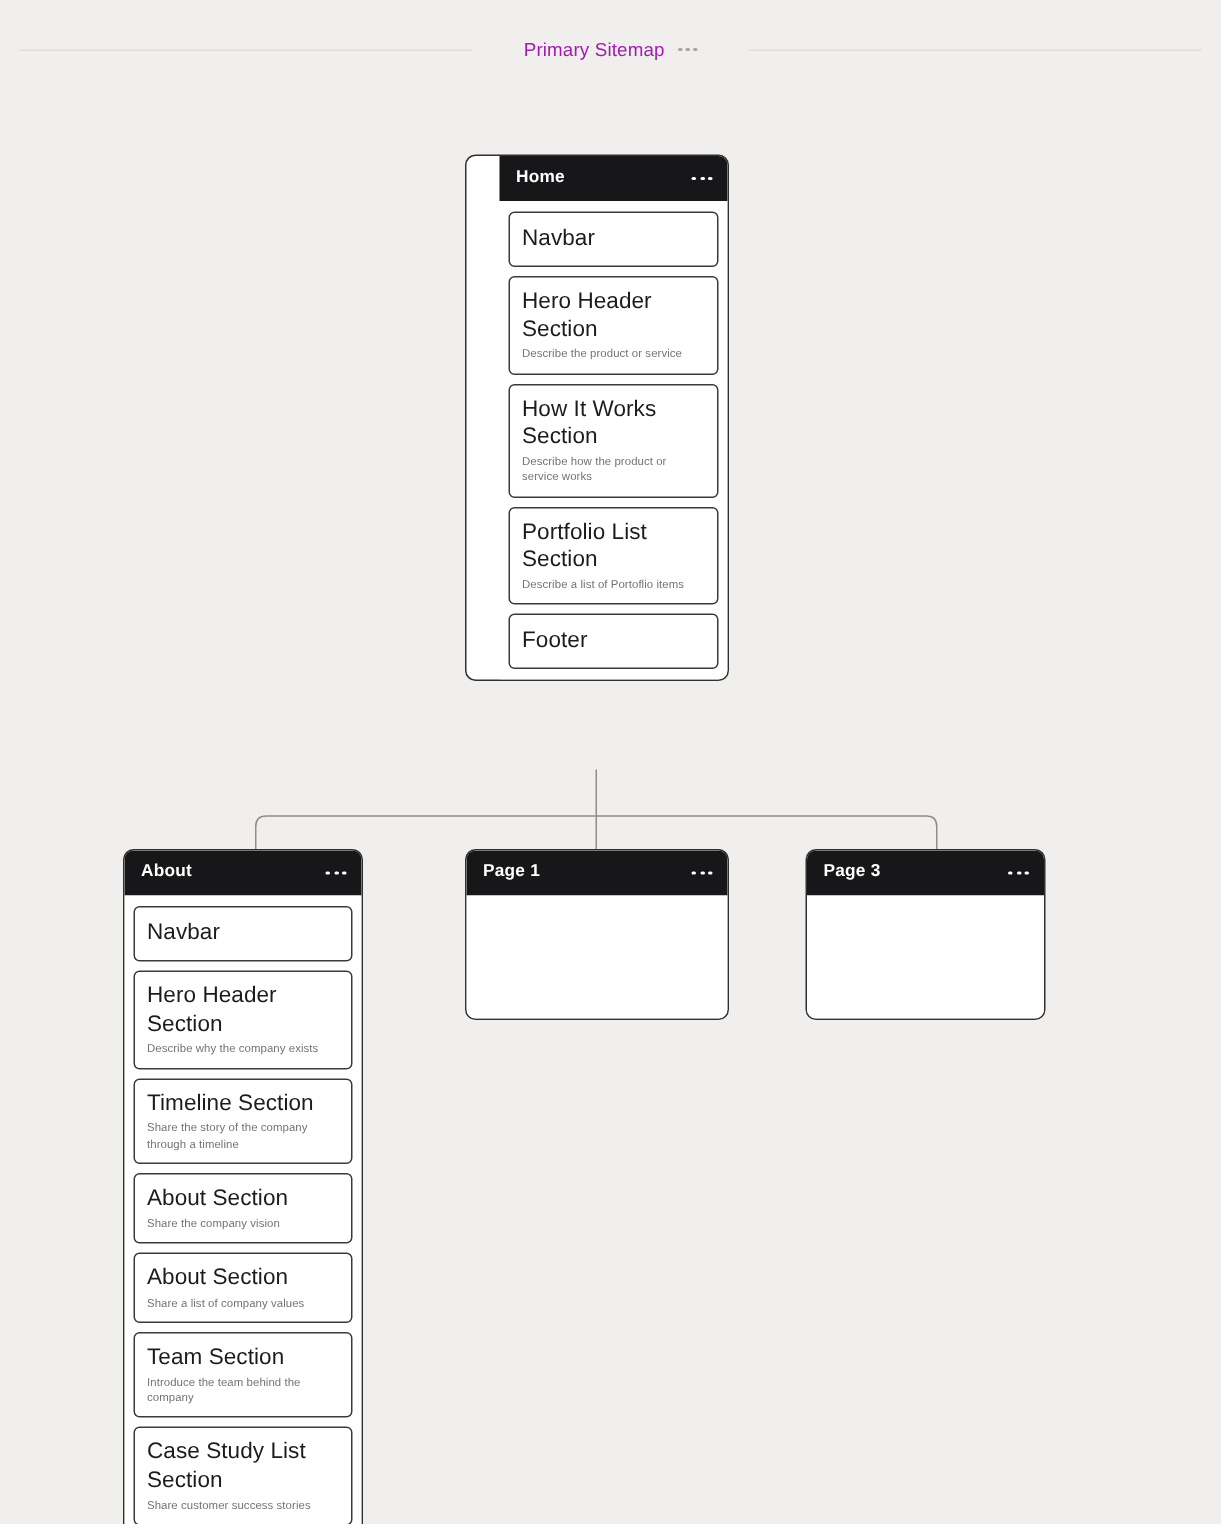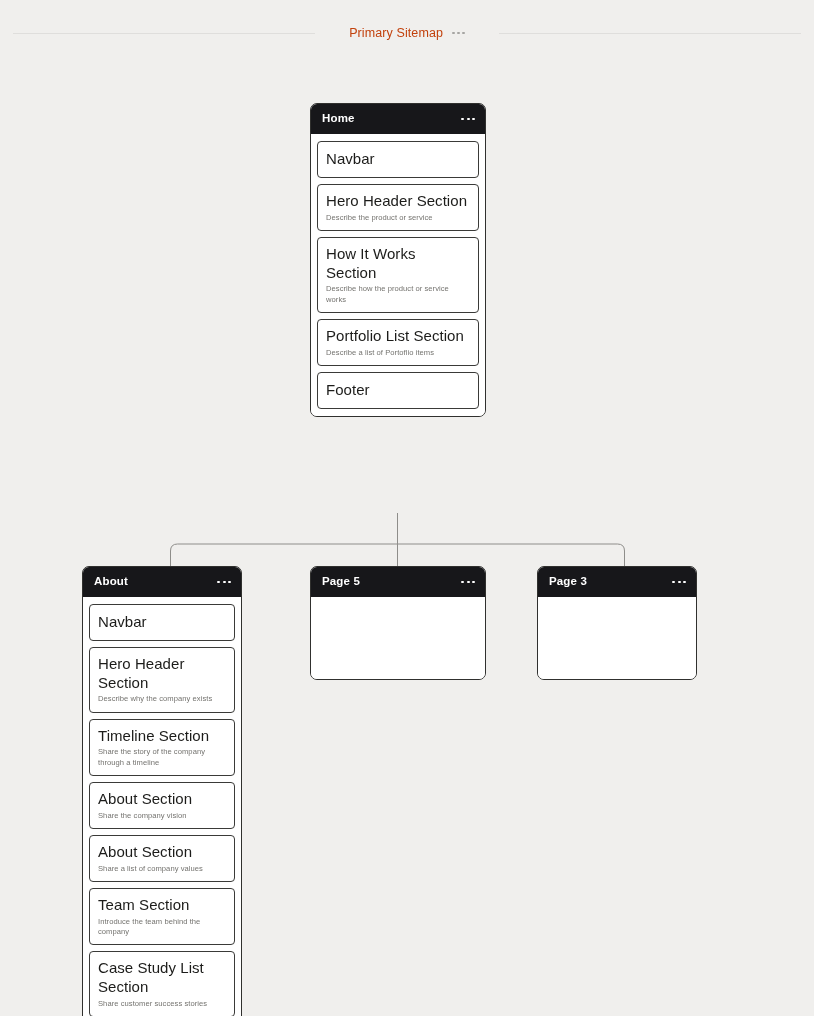--- a/index.html
+++ b/index.html
@@ -30,21 +30,21 @@
   }
   .rule {
     height: 1px;
     background: #dfdedc;
     flex: 0 0 auto;
   }
   .rule-left  { width: 302px; margin-right: 34px; }
   .rule-right { width: 302px; margin-left: 34px; }
   .board-title {
     font-size: 12.5px;
-    color: #c2410c;
+    color: #a21caf;
     letter-spacing: .1px;
     white-space: nowrap;
   }
   .board-dots {
     margin-left: 9px;
     display: inline-flex;
     gap: 2.5px;
     align-items: center;
   }
   .board-dots i {
@@ -152,21 +152,21 @@
   <div class="rule rule-right"></div>
 </div>
 
 <svg class="connectors" width="814" height="1016" viewBox="0 0 814 1016" fill="none">
 
   <path d="M397.5 513 L397.5 566" stroke="#8e8d8a" stroke-width="1"></path>
 
   <path d="M170.5 566 L170.5 551 Q170.5 544 177.5 544 L617.5 544 Q624.5 544 624.5 551 L624.5 566" stroke="#8e8d8a" stroke-width="1" fill="none"></path>
 </svg>
 
-<div class="card" id="card-home" style="left:310px; top:103px; width:176px;">
+<div class="card" id="card-home" style="left:310px; top:103px; width:176px;padding-left:22px;">
   <div class="card-head">
     <span class="card-title">Home</span>
     <span class="card-dots">
         <i></i>
         <i></i>
         <i></i>
       </span>
   </div>
   <div class="card-body">
       <div class="section title-only">
@@ -228,21 +228,21 @@
         <div class="section-desc">Share customer success stories</div>
       </div>
       <div class="section title-only">
         <div class="section-title">Footer</div>
       </div>
     </div>
 </div>
 
 <div class="card" id="card-page-2" style="left:310px; top:566px; width:176px;">
   <div class="card-head">
-    <span class="card-title">Page 5</span>
+    <span class="card-title">Page 1</span>
     <span class="card-dots">
         <i></i>
         <i></i>
         <i></i>
       </span>
   </div>
   <div class="card-body empty"></div>
 </div>
 
 <div class="card" id="card-page-3" style="left:537px; top:566px; width:160px;">

